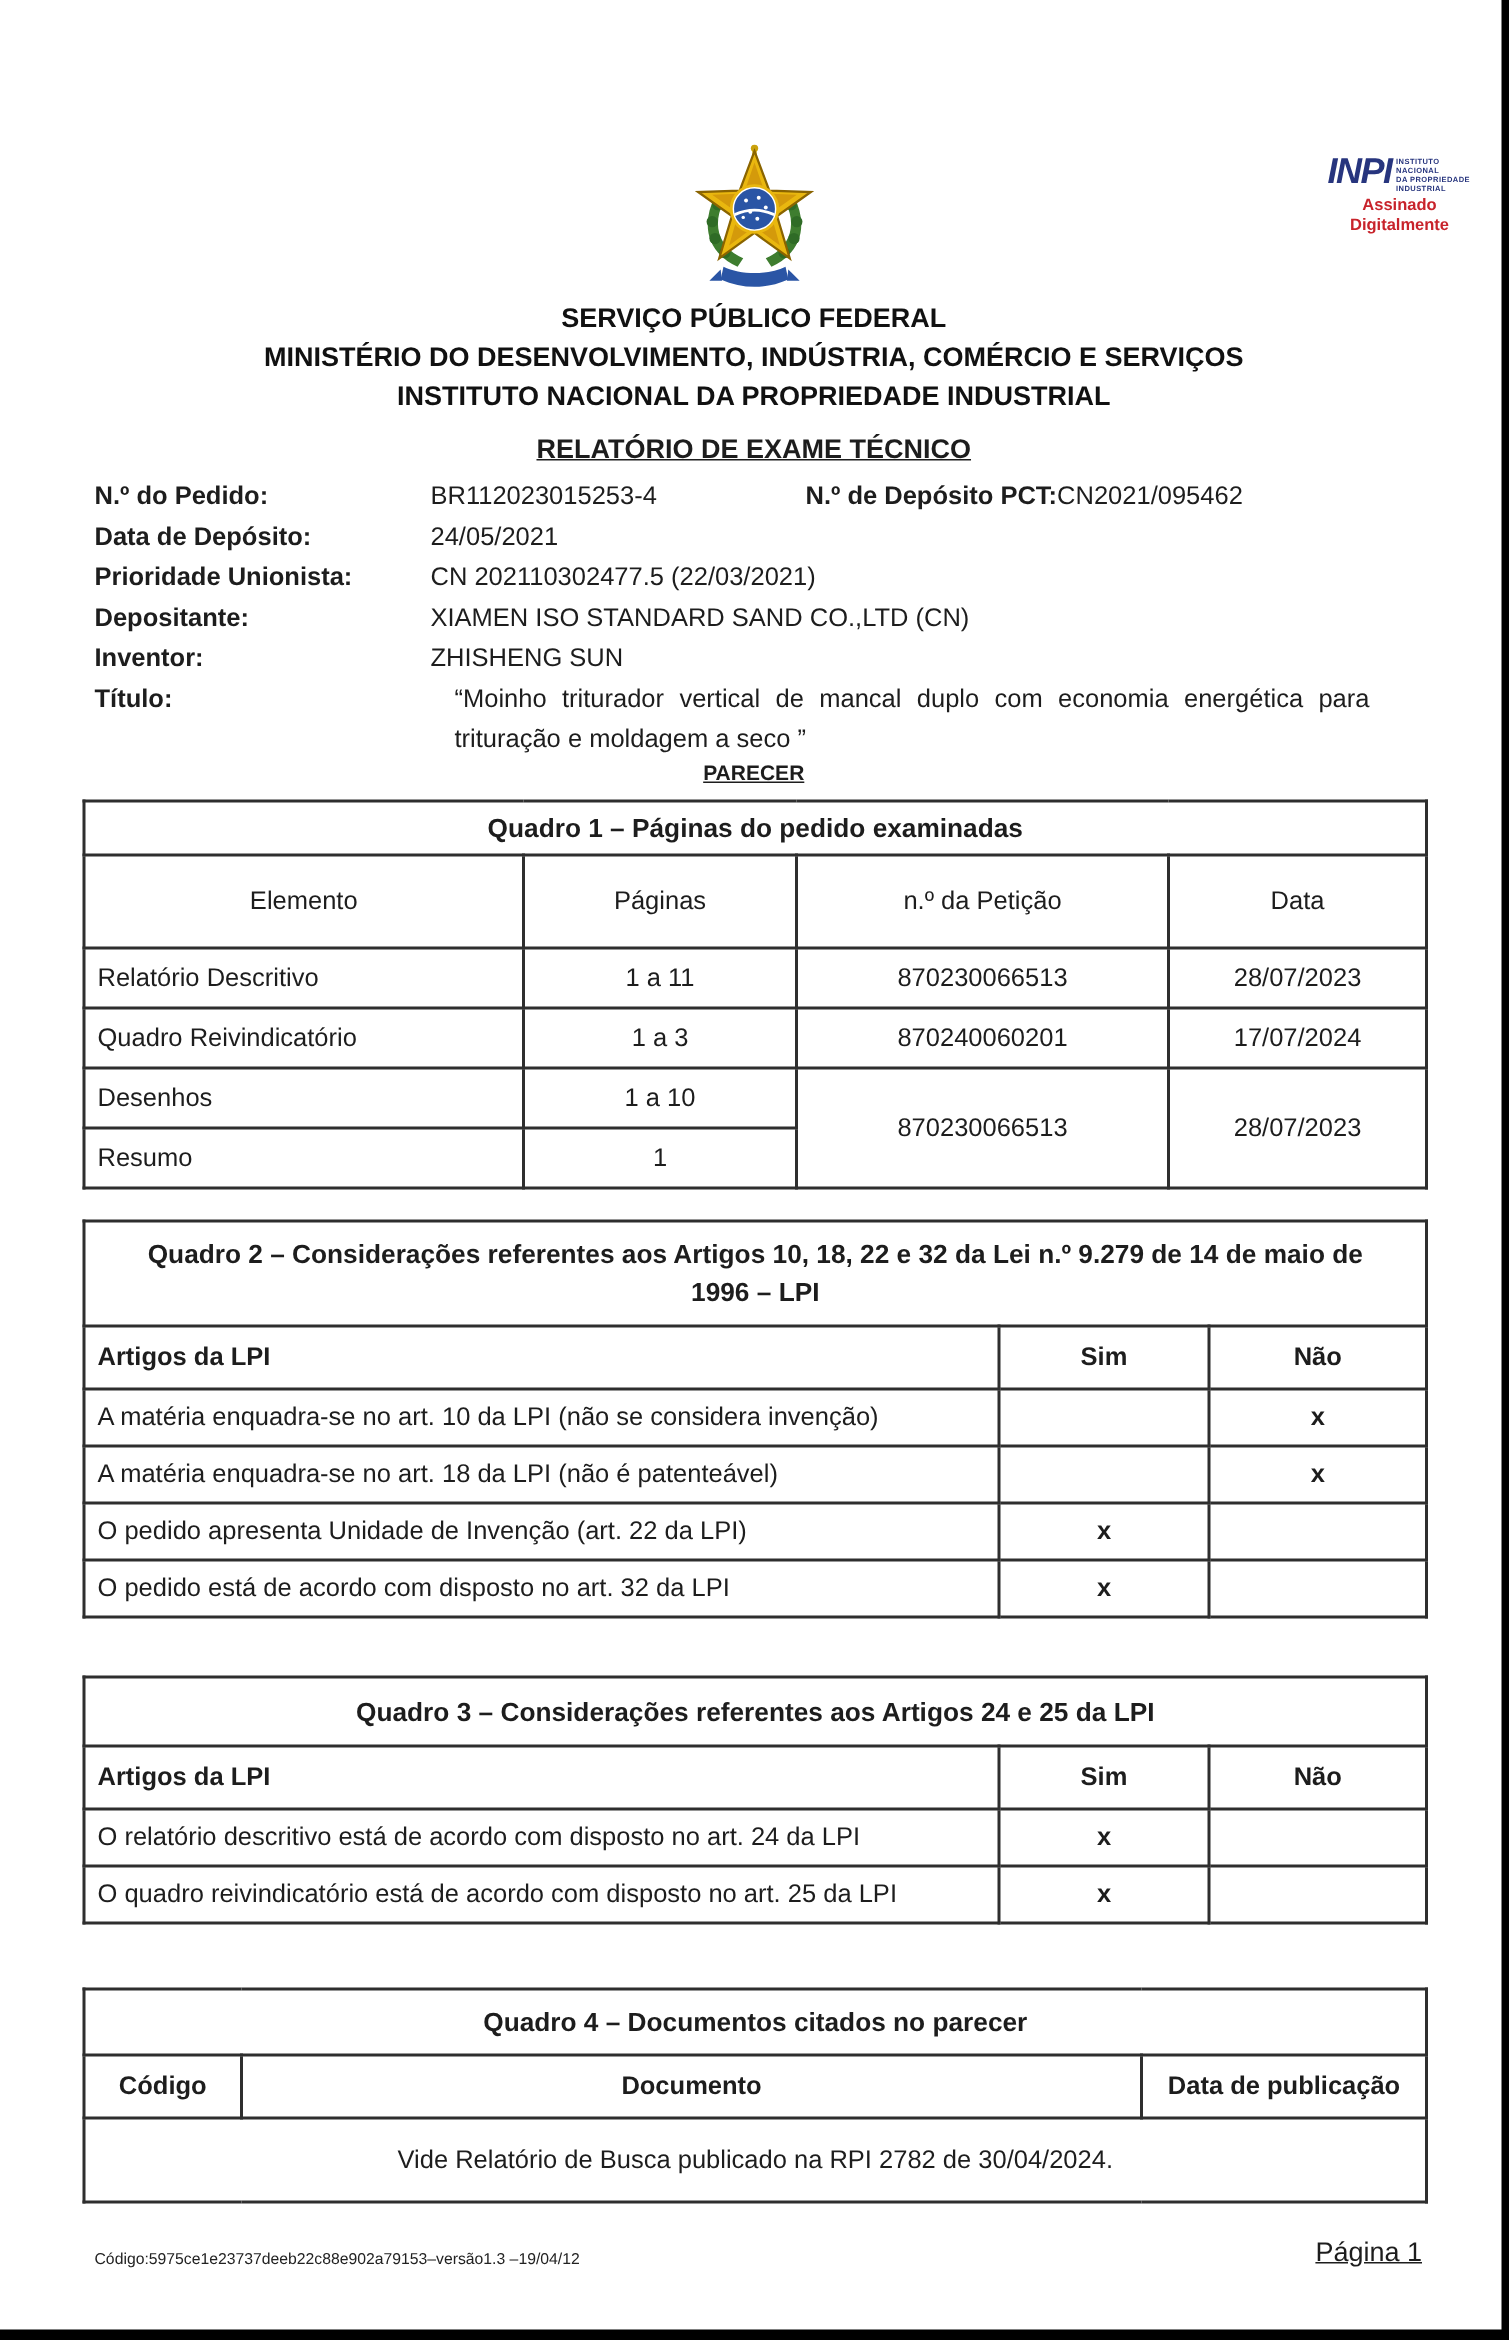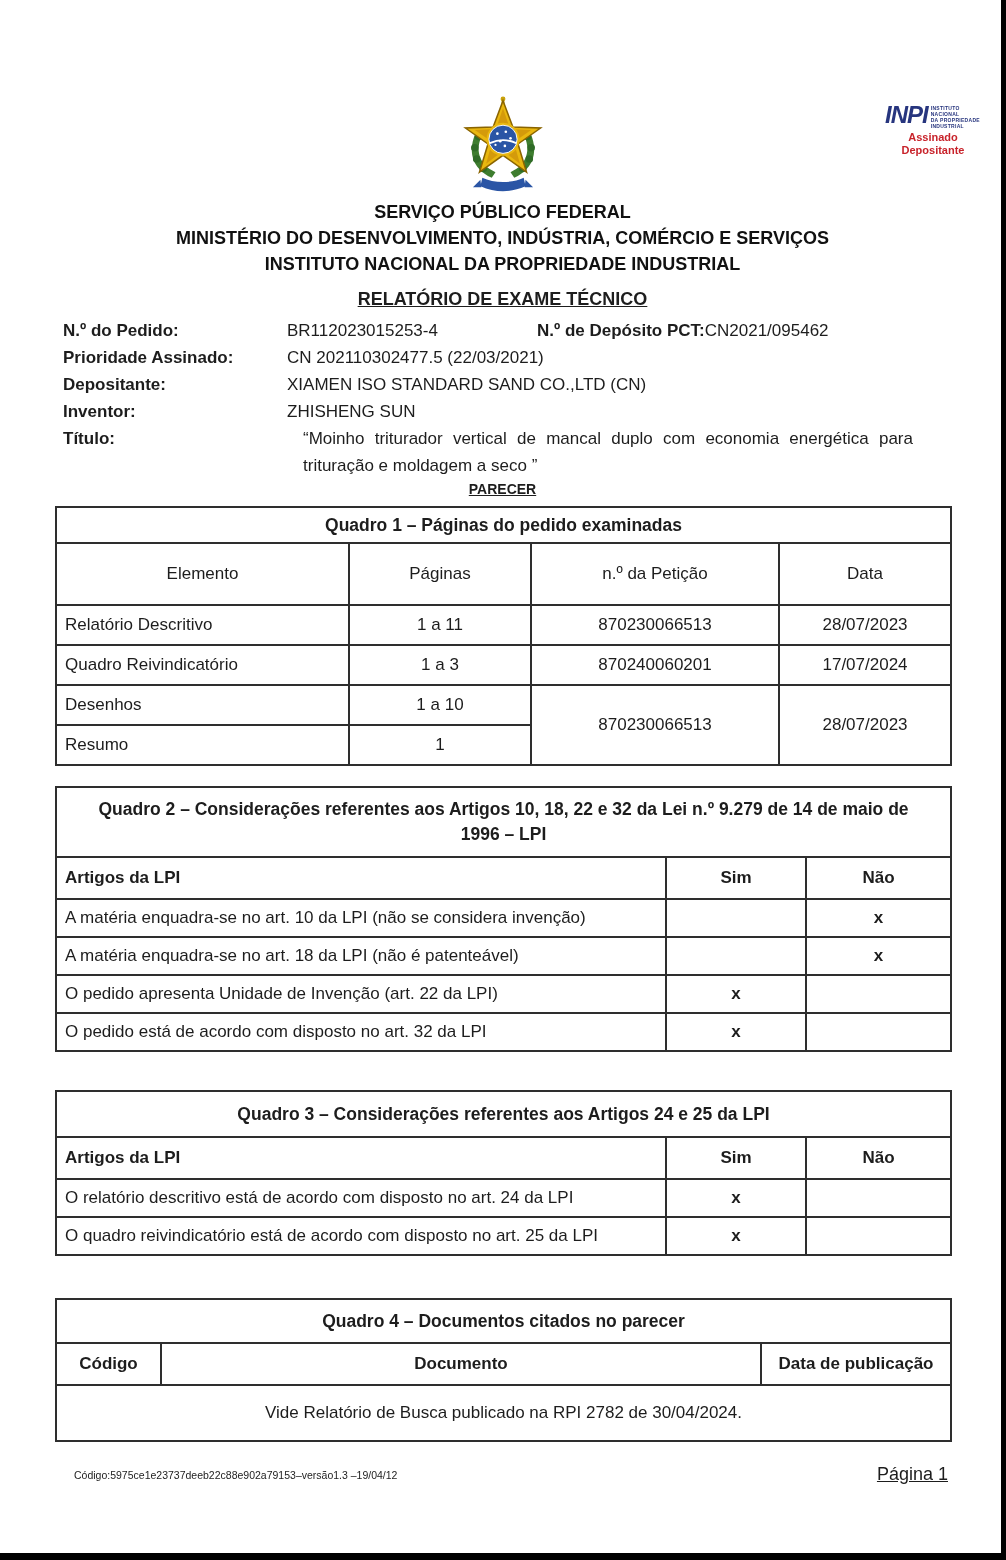--- a/index.html
+++ b/index.html
@@ -68,21 +68,21 @@
   .q3 td { height:38px; }
   .q3 td.c0 { text-align:left; }
   .q3 td.cc { text-align:center; font-weight:bold; }
 
   .q4 { margin-top:42px; }
   .q4 .tbl-title { height:44px; }
   .q4 th.hdr-c { height:42px; text-align:center; font-weight:bold; }
   .q4 td.note { height:56px; text-align:center; }
 
   
-  .footer { margin-top:22px; display:flex; justify-content:space-between; align-items:center;margin-left:11px; }
+  .footer { margin-top:22px; display:flex; justify-content:space-between; align-items:flex-end; }
   .footer-code { font-size:10.5px; color:#222; padding-left:8px; }
   .footer-page { font-size:18px; text-decoration:underline; padding-right:2px; }
 </style>
 </head>
 <body>
 
 <div class="page">
   <div class="edge-right"></div>
   <div class="edge-bottom"></div>
 
@@ -128,21 +128,21 @@
           <span class="inpi-word">INPI</span>
           <span class="inpi-side">
             <div>INSTITUTO</div>
             <div>NACIONAL</div>
             <div>DA PROPRIEDADE</div>
             <div>INDUSTRIAL</div>
           </span>
         </div>
         <div class="inpi-signed">
           <div>Assinado</div>
-          <div>Depositante</div>
+          <div>Digitalmente</div>
         </div>
       </div>
 
       <div class="org-lines">
         <div class="org-line">SERVIÇO PÚBLICO FEDERAL</div>
         <div class="org-line">MINISTÉRIO DO DESENVOLVIMENTO, INDÚSTRIA, COMÉRCIO E SERVIÇOS</div>
         <div class="org-line">INSTITUTO NACIONAL DA PROPRIEDADE INDUSTRIAL</div>
       </div>
     </div>
 
@@ -151,21 +151,25 @@
     </div>
 
     <div class="fields">
       <div class="field-row">
         <span class="field-label">N.º do Pedido:</span>
         <span class="field-value field-value-fixed">BR112023015253-4</span>
         <span class="field-label-inline">N.º de Depósito PCT:</span>
         <span class="field-value">CN2021/095462</span>
       </div>
       <div class="field-row">
-        <span class="field-label">Prioridade Assinado:</span>
+        <span class="field-label">Data de Depósito:</span>
+        <span class="field-value">24/05/2021</span>
+      </div>
+      <div class="field-row">
+        <span class="field-label">Prioridade Unionista:</span>
         <span class="field-value">CN 202110302477.5 (22/03/2021)</span>
       </div>
       <div class="field-row">
         <span class="field-label">Depositante:</span>
         <span class="field-value">XIAMEN ISO STANDARD SAND CO.,LTD (CN)</span>
       </div>
       <div class="field-row">
         <span class="field-label">Inventor:</span>
         <span class="field-value">ZHISHENG SUN</span>
       </div>

